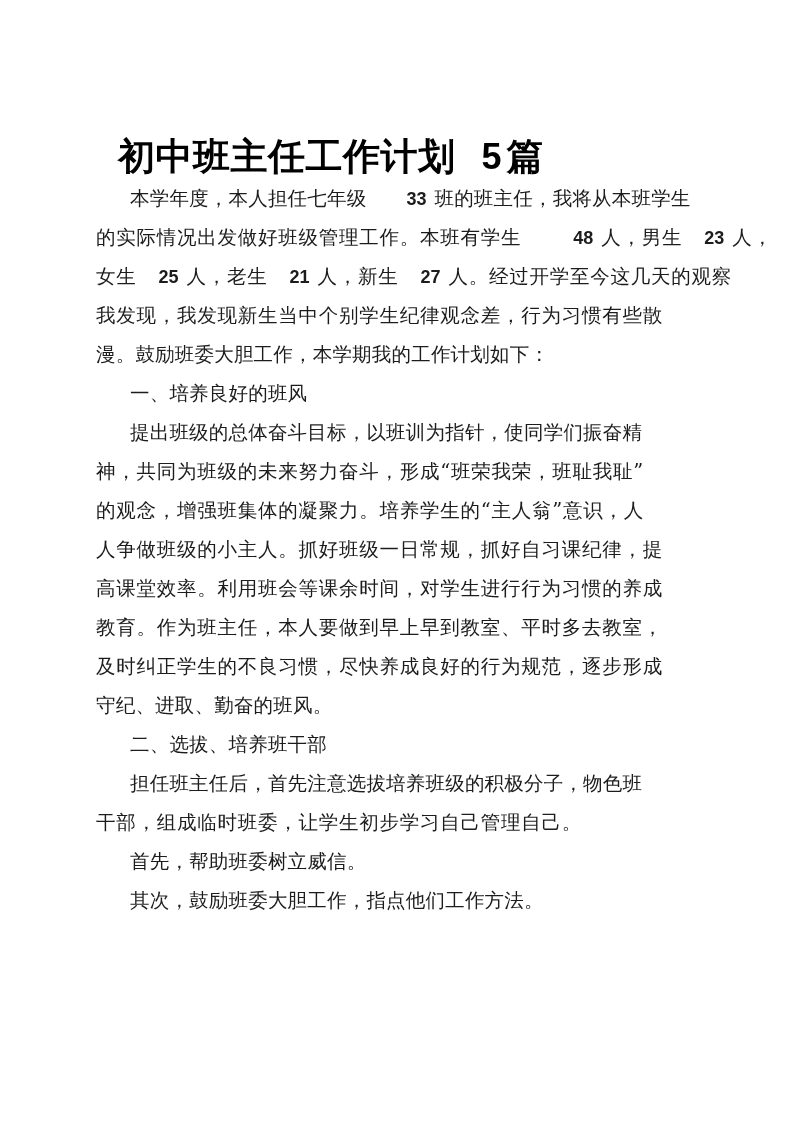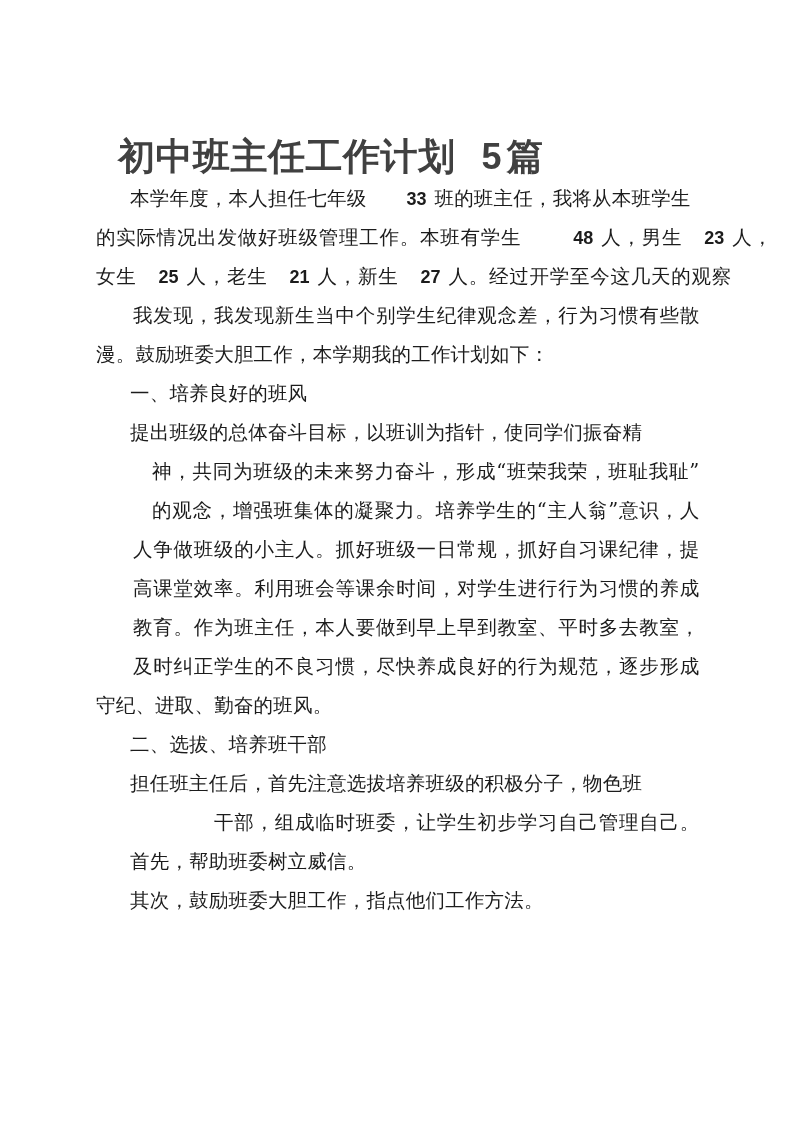--- a/index.html
+++ b/index.html
@@ -27,21 +27,21 @@
 
   
   .doc-title {
     position: absolute;
     left: 118px;
     top: 107px;
     width: 600px;
     font-family: "DejaVu Serif", "Liberation Serif", serif;
     font-size: 37px;
     line-height: 48px;
-    color: #404040;
+    color: #000000;
     white-space: nowrap;
     letter-spacing: 0.5px;
   }
   .doc-title .num {
     font-family: "Liberation Sans", "DejaVu Sans", sans-serif;
     font-weight: bold;
     font-size: 36px;
     letter-spacing: 0;
     padding-left: 26px;
     padding-right: 5px;
@@ -62,21 +62,20 @@
     color: #1c1c1c;
     white-space: nowrap;
     letter-spacing: 0.2px;
   }
   .line.indent {
     padding-left: 34px;
   }
   
   .line.stretch {
     letter-spacing: 0.75px;
-    text-align: right;
   }
 
   .num-b {
     font-family: "Liberation Sans", "DejaVu Sans", sans-serif;
     font-weight: bold;
     font-size: 18px;
     letter-spacing: 0;
   }
   .gap-s  { display: inline-block; width: 8px; }
   .gap-m  { display: inline-block; width: 22px; }

